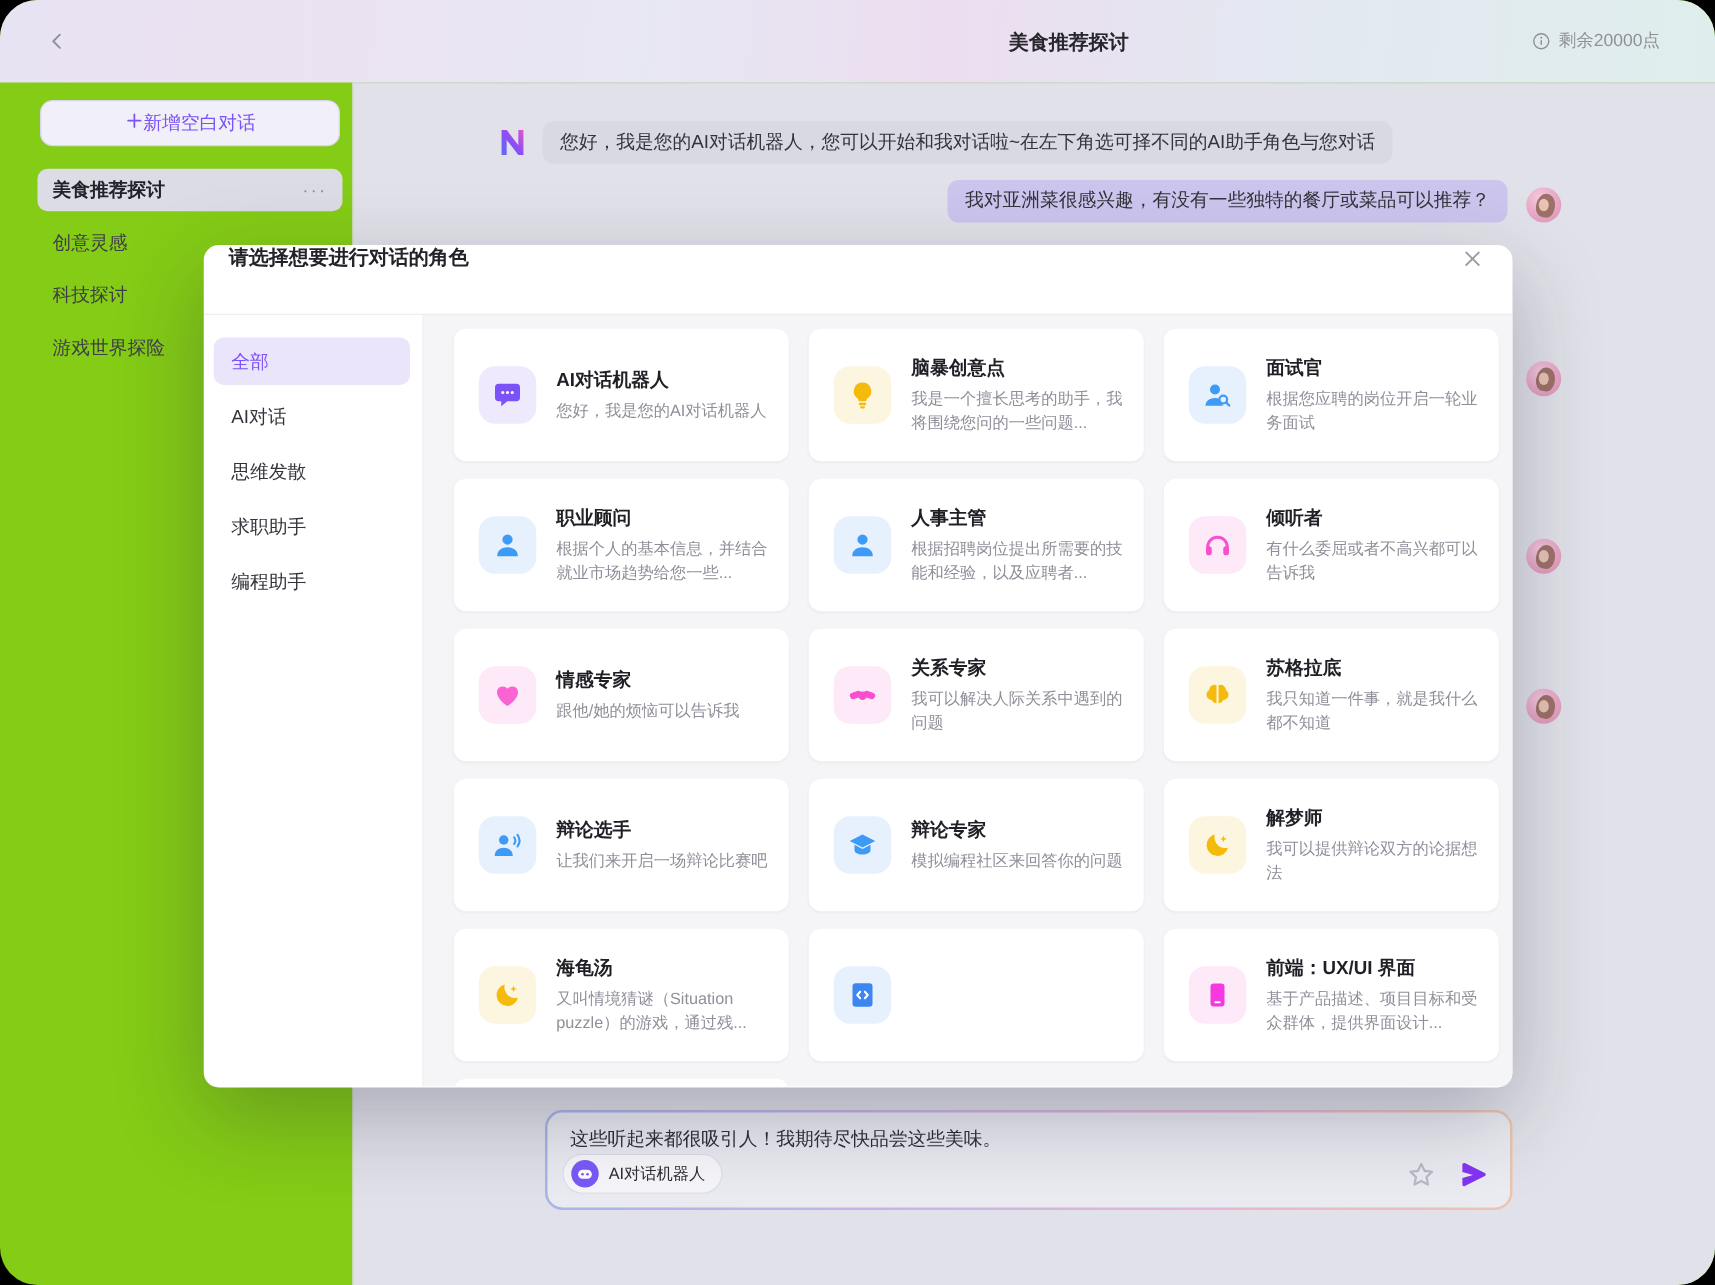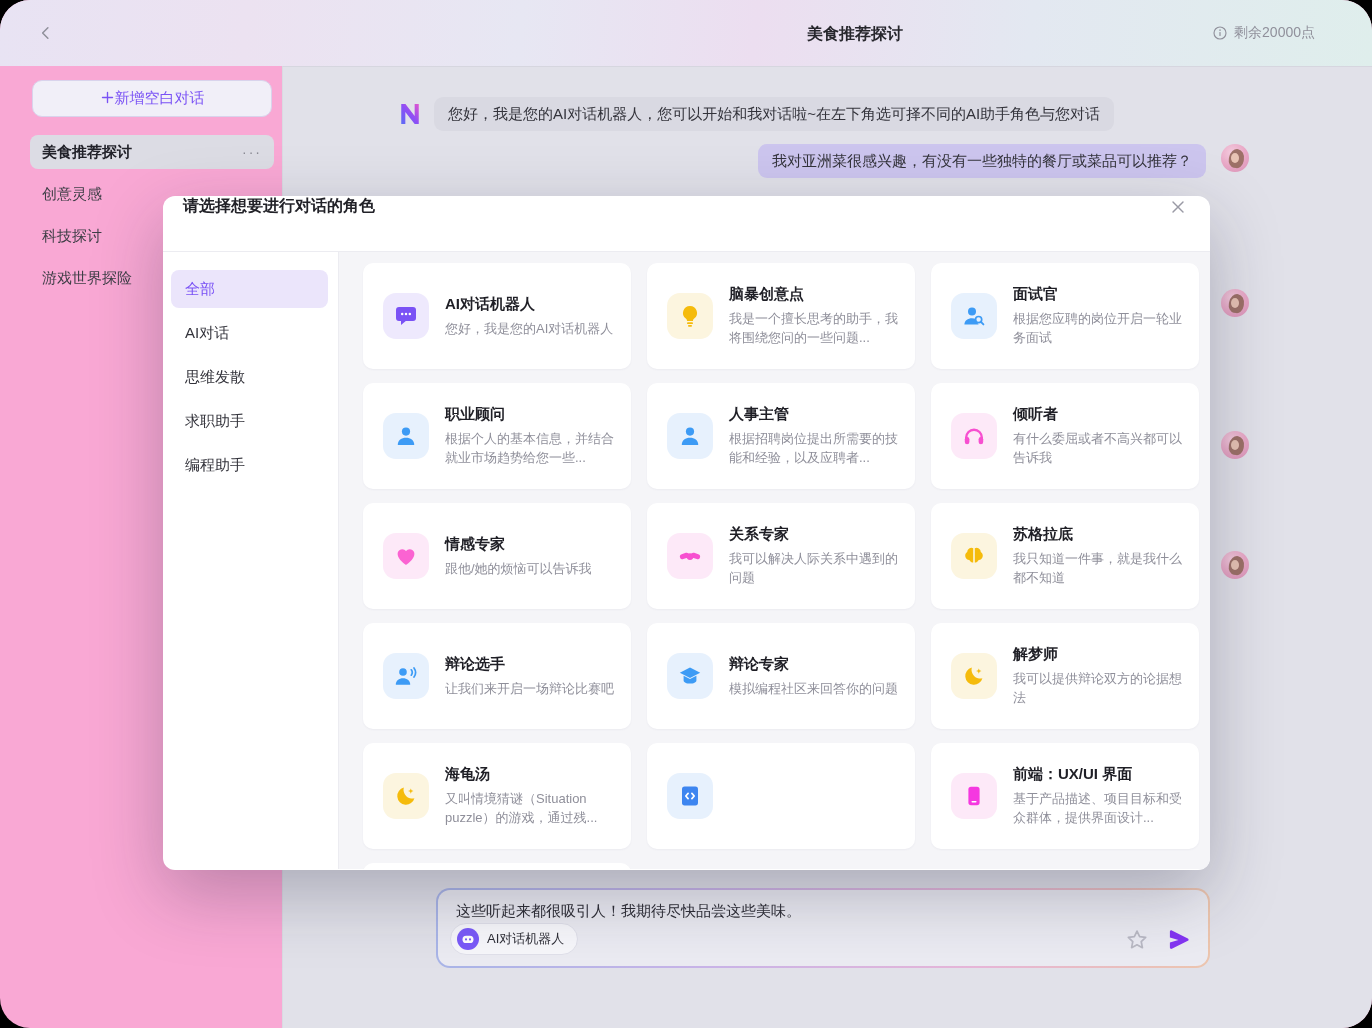--- a/index.html
+++ b/index.html
@@ -1,28 +1,28 @@
 <!DOCTYPE html>
 <html><head>
 <meta charset="utf-8">
 <style>
   html,body{margin:0;padding:0}
   body{width:1372px;height:1028px;background:#000;overflow:hidden;
        font-family:"Liberation Sans","DejaVu Sans",sans-serif;position:relative}
-  .window{position:absolute;inset:0;border-radius:30px;background:#f9a8d4;overflow:hidden}
+  .window{position:absolute;inset:0;border-radius:30px;background:#84cc16;overflow:hidden}
 
   
   .topbar{position:absolute;top:0;left:0;right:0;height:66px;
     background:linear-gradient(95deg,#e8e3f3 0%,#ece2f1 18%,#e7e7f3 38%,#ecdef0 55%,#e3e8f1 75%,#dfeeec 100%)}
   .back-btn{position:absolute;left:36px;top:24px;width:20px;height:20px;border:none;background:none;
     color:#8f8f99;padding:0;cursor:pointer}
   .back-btn svg{width:18px;height:18px}
   .page-title{position:absolute;left:855px;top:24px;transform:translateX(-50%);
     font-size:16px;font-weight:bold;color:#26262c;white-space:nowrap}
-  .credits{position:absolute;right:57px;top:24px;display:flex;align-items:center;gap:6px;
+  .credits{position:absolute;right:44px;top:24px;display:flex;align-items:center;gap:6px;
     color:#90909b;font-size:14px;cursor:pointer}
   .credits svg{width:16px;height:16px;display:block}
 
   
   .chat-area{position:absolute;left:282px;top:66px;right:0;bottom:0;background:#e1e1e9;
     border-top:1px solid #d6d6df;border-left:1px solid #dadae2}
 
   
   .new-chat{position:absolute;left:32px;top:80px;width:240px;height:37px;border-radius:10px;
     border:1px solid #d9d3ec;background:#f1eff8;color:#7a52f5;font-size:15px;
@@ -35,21 +35,21 @@
   .side-item.active{background:#dcdce4;font-weight:bold;color:#22222a;justify-content:space-between}
   .side-menu{color:#8b8b94;font-size:14px;letter-spacing:2px;font-weight:normal}
 
   
   .msg-ai{position:absolute;left:396px;top:97px;display:flex;gap:10px;align-items:center}
   .ai-logo{width:28px;height:28px;flex:0 0 28px}
   .ai-logo svg{width:28px;height:28px}
   .bubble{font-size:15px;color:#33333b;border-radius:9px;padding:7px 14px;line-height:20px;white-space:nowrap}
   .bubble.gray{background:#d9d9e2}
   .bubble.purple{background:#ccc5ee}
-  .msg-user{position:absolute;right:123px;top:144px;display:flex;gap:15px;align-items:flex-start}
+  .msg-user{position:absolute;right:123px;top:144px;display:flex;gap:15px;align-items:flex-end}
   .user-avatar{width:28px;height:28px;border-radius:50%;position:relative;overflow:hidden;
     background:radial-gradient(circle at 38% 30%,#f3cadd 0%,#e9a9c7 50%,#d990b5 100%)}
   .user-avatar::after{content:"";position:absolute;left:8px;top:5px;width:15px;height:19px;
     background:#9d7168;border-radius:50% 50% 42% 42%;transform:rotate(10deg)}
   .user-avatar::before{content:"";position:absolute;left:10px;top:9px;width:8px;height:10px;
     background:#e8c3b4;border-radius:50%;z-index:1}
   .floating-avatar{position:absolute;left:1221px}
 
   
   .modal{position:absolute;left:163px;top:196px;width:1047px;height:674px;background:#fff;

